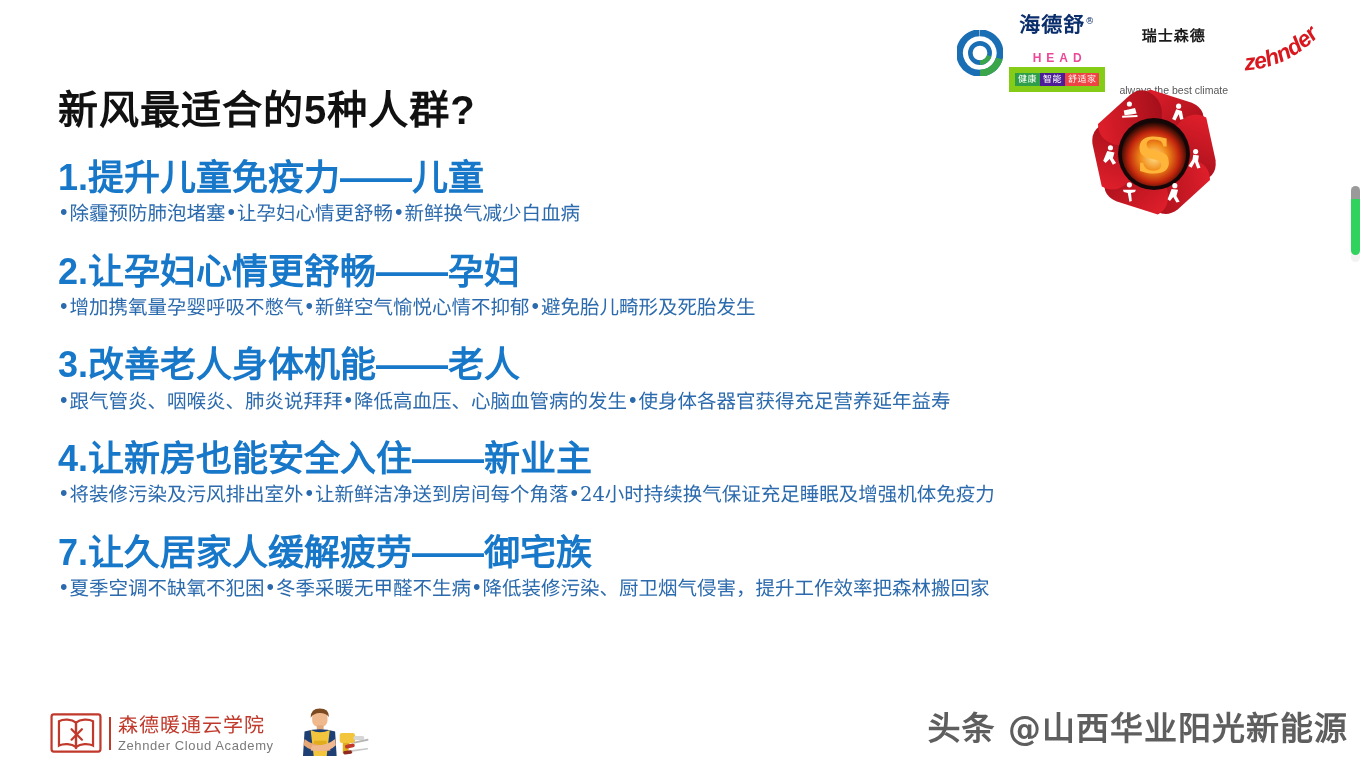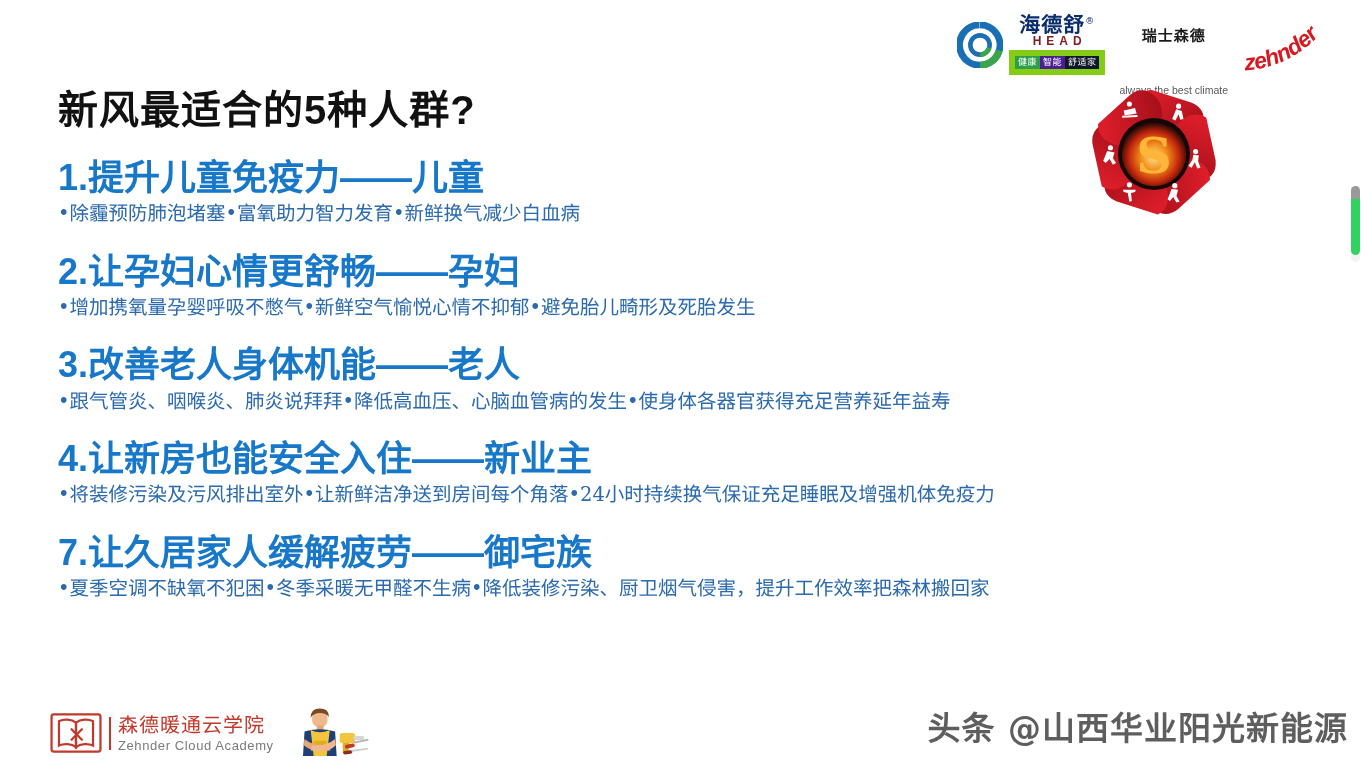--- a/index.html
+++ b/index.html
@@ -56,41 +56,41 @@
     white-space: nowrap;
   }
   .head-cn sup {
     font-size: 9px;
     vertical-align: super;
     font-weight: normal;
   }
   .head-en {
     font-size: 12px;
     font-weight: bold;
-    color: #7f1d1d;
+    color: #ec4899;
     letter-spacing: 5px;
-    margin-top: 0;
+    margin-top: 17px;
     padding-left: 5px;
   }
   .head-tags {
     display: flex;
     margin-top: 3px;
     border: 6px solid #84cc16;
   }
   .head-tags span {
     font-size: 9px;
     color: #ffffff;
     padding: 1px 3px;
     line-height: 1.25;
     letter-spacing: 0.5px;
     white-space: nowrap;
   }
   .tag-a { background: #2e9e4a; }
   .tag-b { background: #4c1d95; }
-  .tag-c { background: #0f172a; }
+  .tag-c { background: #ef4444; }
 
   .swiss-block {
     display: flex;
     flex-direction: column;
     justify-content: center;
     margin-top: 10px;
     gap: 35px;
   }
   .swiss-cn {
     font-size: 15px;
@@ -357,21 +357,21 @@
       </g>
     </g>
   </svg>
 
   <div class="page-title">新风最适合的5种人群?</div>
 
   <div class="content">
 
     <div class="item">
       <div class="item-head">1.提升儿童免疫力——儿童</div>
-      <div class="item-sub">•除霾预防肺泡堵塞•富氧助力智力发育•新鲜换气减少白血病</div>
+      <div class="item-sub">•除霾预防肺泡堵塞•让孕妇心情更舒畅•新鲜换气减少白血病</div>
     </div>
 
     <div class="item">
       <div class="item-head">2.让孕妇心情更舒畅——孕妇</div>
       <div class="item-sub">•增加携氧量孕婴呼吸不憋气•新鲜空气愉悦心情不抑郁•避免胎儿畸形及死胎发生</div>
     </div>
 
     <div class="item">
       <div class="item-head">3.改善老人身体机能——老人</div>
       <div class="item-sub">•跟气管炎、咽喉炎、肺炎说拜拜•降低高血压、心脑血管病的发生•使身体各器官获得充足营养延年益寿</div>

